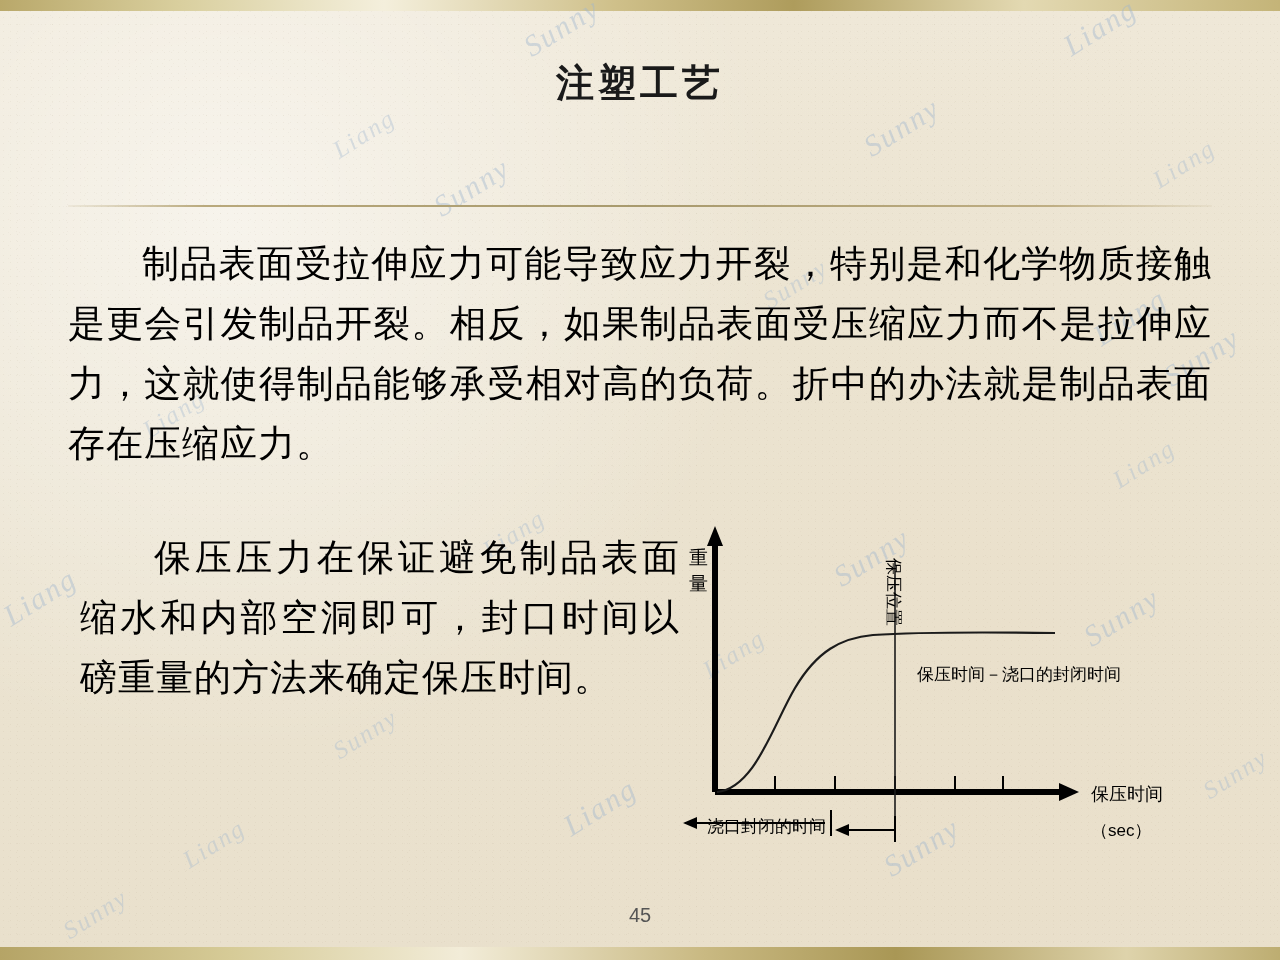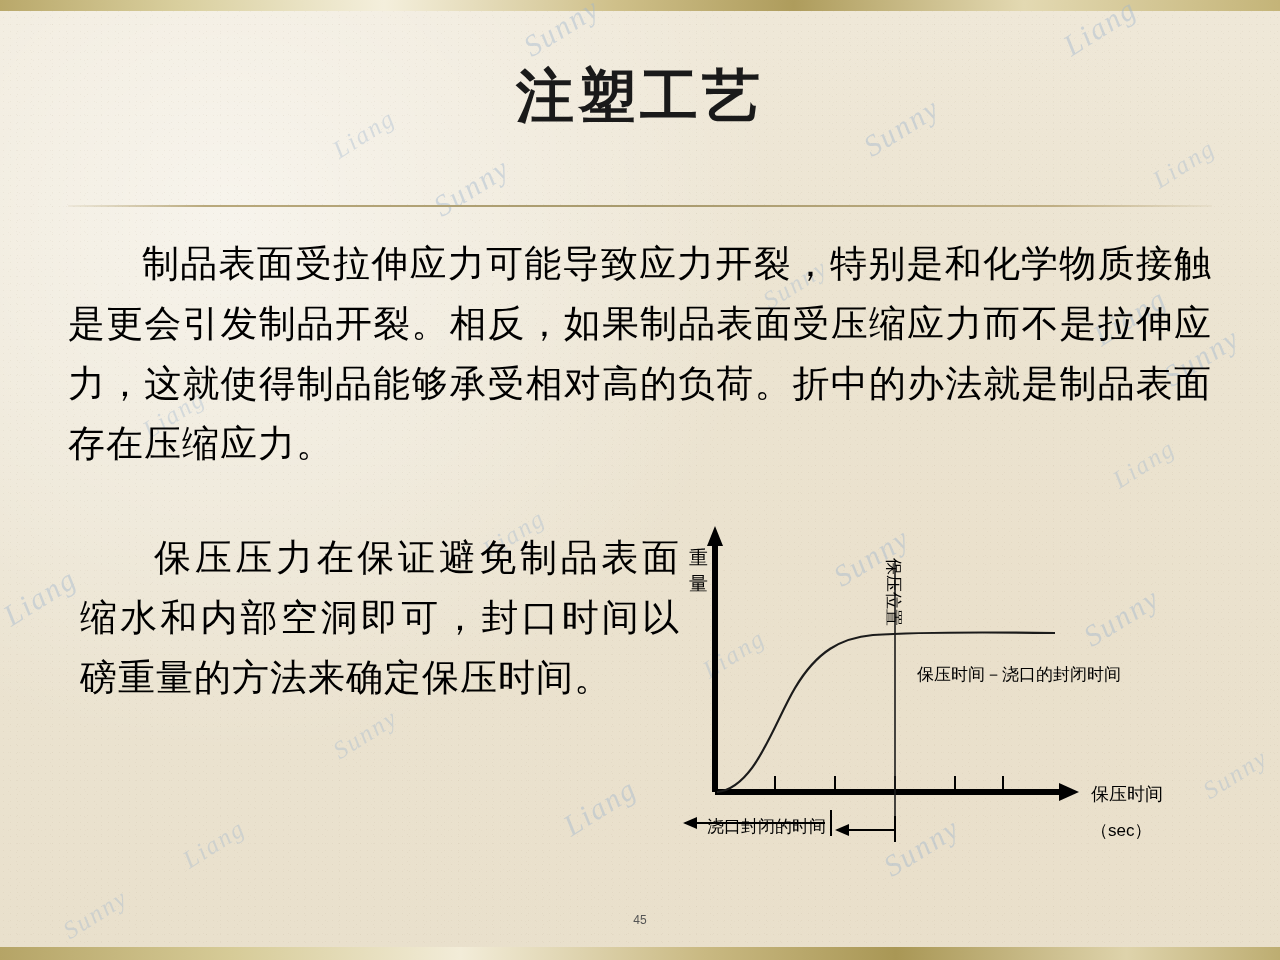--- a/index.html
+++ b/index.html
@@ -70,21 +70,21 @@
   .wm.small { font-size: 25px; opacity: 0.36; }
 
   
   .title {
     position: absolute;
     top: 58px;
     left: 0;
     width: 1280px;
     text-align: center;
     font-family: "Liberation Serif", "DejaVu Serif", serif;
-    font-size: 58px;
+    font-size: 38px;
     font-weight: 700;
     color: #1a1a1a;
     letter-spacing: 4px;
   }
   .title-rule {
     position: absolute;
     top: 205px;
     left: 68px;
     width: 1144px;
     height: 2px;
@@ -124,21 +124,21 @@
   }
   .figure svg { display: block; }
 
   
   .page-num {
     position: absolute;
     left: 0; right: 0;
     bottom: 33px;
     text-align: center;
     font-family: "Liberation Sans", sans-serif;
-    font-size: 12px;
+    font-size: 20px;
     color: #555;
   }
   .footer-slogan {
     position: absolute;
     right: 18px;
     bottom: 16px;
     font-family: "Liberation Sans", sans-serif;
     font-size: 22px;
     color: #6d6a5c;
     letter-spacing: 1px;

